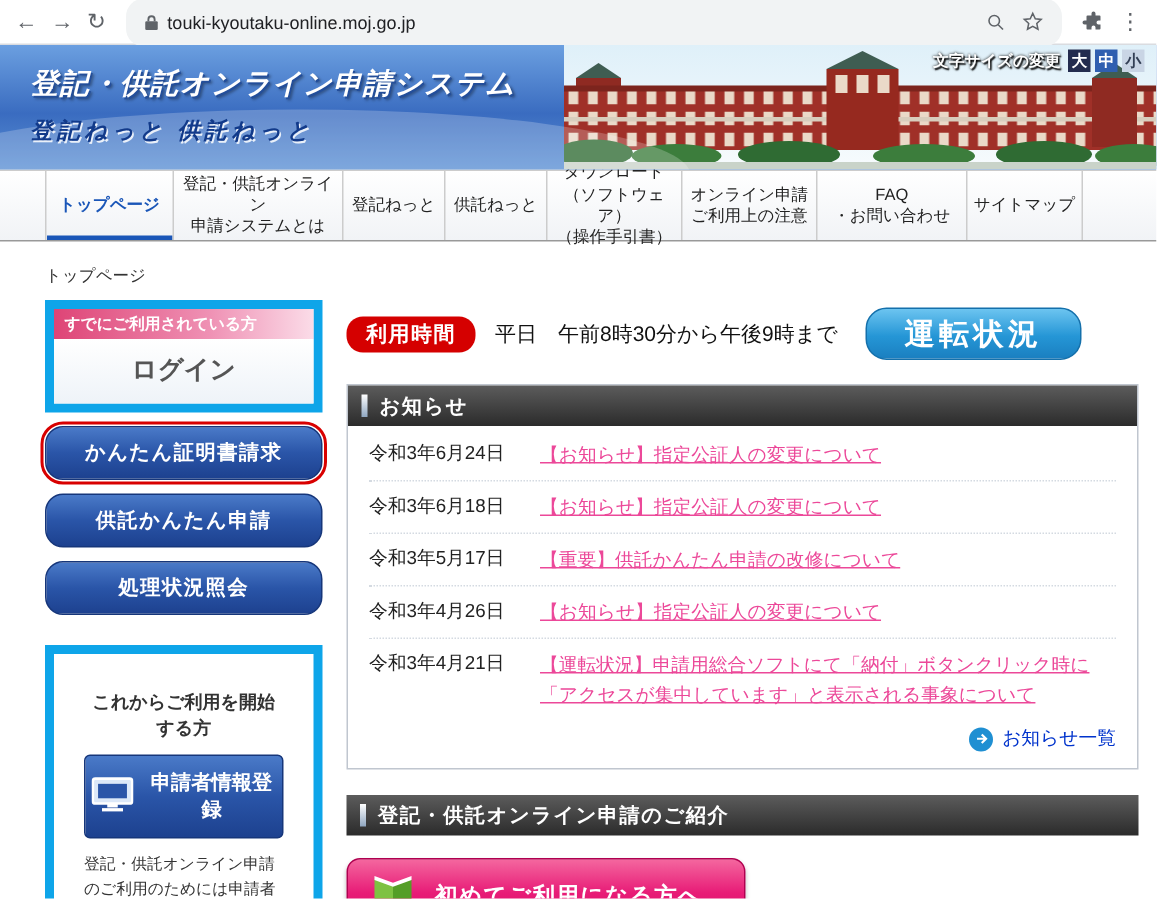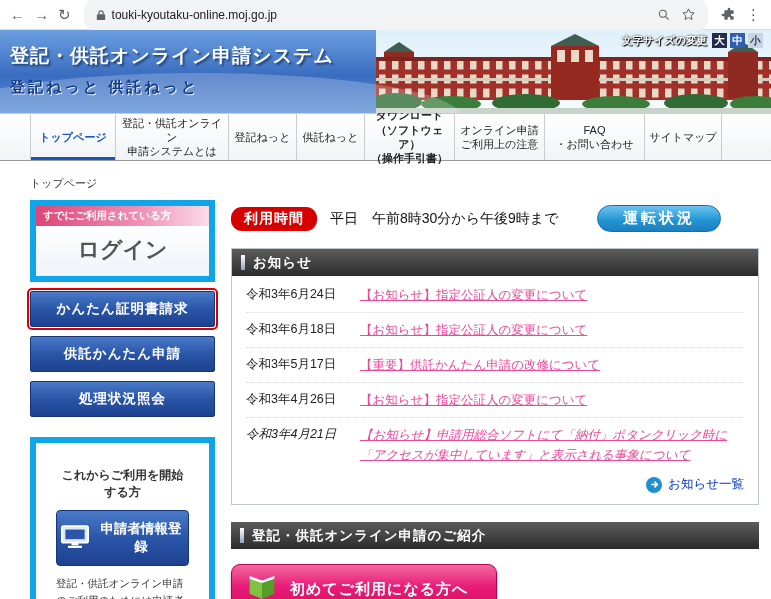--- a/index.html
+++ b/index.html
@@ -11,70 +11,70 @@
   
   .browser-bar{height:30px;display:flex;align-items:center;padding:0 10px;gap:9px;background:#fff;border-bottom:1px solid #dadce0;}
   .bicon{color:#5f6368;font-size:15px;line-height:1;cursor:pointer;display:flex;align-items:center;}
   .url-bar{flex:1;display:flex;align-items:center;gap:6px;background:#f1f3f4;border-radius:12px;height:16px;padding:16px 12px;margin:0 4px;font-size:12px;color:#202124;cursor:text;}
   .url-text{flex:1;}
   .url-icons{display:flex;gap:10px;align-items:center;}
   
   .site-header{position:relative;height:83px;background:linear-gradient(180deg,#6b9fe0 0%,#3a6cc0 55%,#5a8fd4 100%);overflow:hidden;}
   .site-header::after{content:"";position:absolute;left:-60px;bottom:-46px;width:520px;height:86px;background:rgba(255,255,255,.22);border-radius:50%;}
   .header-image{position:absolute;right:0;top:0;width:395px;height:83px;}
-  .header-titles{position:absolute;left:10px;top:13px;z-index:3;}
+  .header-titles{position:absolute;left:20px;top:13px;z-index:3;font-style:italic;}
   .header-title{font-size:19px;font-weight:bold;color:#fff;letter-spacing:1px;text-shadow:1px 1px 0 #234e9a,2px 2px 2px rgba(0,0,0,.4);}
   .header-subtitle{margin-top:9px;font-size:15px;font-weight:bold;color:#123a8a;letter-spacing:3px;text-shadow:1px 1px 0 rgba(255,255,255,.85);}
   .font-size-controls{position:absolute;top:3px;right:8px;display:flex;gap:3px;align-items:center;z-index:4;}
   .fs-label{font-size:10.5px;color:#fff;font-weight:bold;text-shadow:0 0 2px #000,1px 1px 1px #000;margin-right:2px;}
   .fs-btn{width:15px;height:15px;display:flex;align-items:center;justify-content:center;font-size:10.5px;font-weight:bold;color:#fff;cursor:pointer;}
   .fs-large{background:#232c4f;}
   .fs-mid{background:#2f5fb0;}
   .fs-small{background:#c9d5e5;color:#333f55;}
   
   .main-nav{display:flex;height:48px;border-top:1px solid #ccc;border-bottom:1px solid #999;padding-left:30px;background:linear-gradient(180deg,#ffffff,#f1f3f6);}
   .nav-item{display:flex;align-items:center;justify-content:center;text-align:center;font-size:11px;color:#222;border-right:1px solid #ccc;white-space:pre-line;line-height:1.3;padding:0 3px;cursor:pointer;}
   .nav-item:first-child{border-left:1px solid #ccc;}
   .nav-item:nth-child(1){width:86px;}
   .nav-item:nth-child(2){width:113px;}
   .nav-item:nth-child(3){width:68px;}
   .nav-item:nth-child(4){width:68px;}
-  .nav-item:nth-child(5){width:90px;font-weight:bold;}
+  .nav-item:nth-child(5){width:90px;}
   .nav-item:nth-child(6){width:90px;}
   .nav-item:nth-child(7){width:100px;}
   .nav-item:nth-child(8){width:77px;text-align:right;}
   .nav-item.active{color:#1a56b8;font-weight:bold;box-shadow:inset 0 -3px 0 #1a56b8;}
   
   .breadcrumb{margin:15px 0 9px 30px;font-size:11px;color:#333;}
   
   .content{display:flex;align-items:flex-start;gap:16px;padding:0 12px 0 30px;}
   
   .sidebar{width:185px;flex:none;}
   .sbox{border:6px solid #0ea5e9;background:#fff;}
   .login-band{height:20px;background:linear-gradient(90deg,#de4476 0%,#ef91b4 60%,#fbdce8 100%);color:#fff;font-size:10.5px;font-weight:bold;display:flex;align-items:center;padding-left:7px;}
-  .login-title{text-align:center;font-size:22px;font-weight:bold;color:#555;padding:9px 0 11px;background:linear-gradient(180deg,#ffffff,#eef3f8);}
-  .side-btn{display:block;width:100%;margin:9px 0;padding:8px 0;text-align:center;color:#fff;font-size:13.5px;font-weight:bold;letter-spacing:1px;background:linear-gradient(180deg,#4a7ac8 0%,#2a55a8 50%,#1d418f 100%);border:1px solid #16367a;border-radius:2px;cursor:pointer;font-family:inherit;}
+  .login-title{text-align:center;font-size:17px;font-weight:bold;color:#555;padding:9px 0 11px;background:linear-gradient(180deg,#ffffff,#eef3f8);}
+  .side-btn{display:block;width:100%;margin:9px 0;padding:8px 0;text-align:center;color:#fff;font-size:13.5px;font-weight:bold;letter-spacing:1px;background:linear-gradient(180deg,#4a7ac8 0%,#2a55a8 50%,#1d418f 100%);border:1px solid #16367a;border-radius:12px;cursor:pointer;font-family:inherit;}
   .side-btn.highlight{outline:2px solid #d80000;outline-offset:1px;}
   .register-box{margin-top:20px;padding:20px;}
   .register-heading{font-size:12px;font-weight:bold;color:#333;text-align:center;margin:4px 0 9px;}
   .register-btn{width:100%;display:flex;align-items:center;justify-content:center;gap:9px;padding:9px 4px;color:#fff;font-size:13.5px;font-weight:bold;background:linear-gradient(180deg,#4a7ac8 0%,#2a55a8 50%,#1d418f 100%);border:1px solid #16367a;border-radius:4px;cursor:pointer;font-family:inherit;}
   .register-note{font-size:10.5px;color:#333;line-height:1.65;margin-top:9px;}
   .change-box{margin-top:12px;padding:11px 8px;display:flex;gap:8px;align-items:flex-start;}
   
   .main-col{flex:1;min-width:0;}
   .hours-row{display:flex;align-items:center;gap:13px;margin-top:5px;}
   .hours-badge{background:#d50000;color:#fff;font-weight:bold;font-size:14px;padding:3px 13px;letter-spacing:1px;border-radius:11px;}
   .hours-text{font-size:14px;color:#111;}
-  .status-pill{margin-left:auto;margin-right:38px;background:linear-gradient(180deg,#6cc4f0 0%,#2596d6 55%,#1a7fc0 100%);color:#fff;font-weight:bold;font-size:15px;letter-spacing:3px;padding:3px 25px;border-radius:14px;border:1px solid #1470ab;cursor:pointer;font-family:inherit;text-align:right;}
+  .status-pill{margin-left:auto;margin-right:38px;background:linear-gradient(180deg,#6cc4f0 0%,#2596d6 55%,#1a7fc0 100%);color:#fff;font-weight:bold;font-size:20px;letter-spacing:3px;padding:3px 25px;border-radius:14px;border:1px solid #1470ab;cursor:pointer;font-family:inherit;text-align:right;}
   .section-bar{height:27px;background:linear-gradient(180deg,#5c5c5c 0%,#2b2b2b 100%);color:#fff;display:flex;align-items:center;font-size:13.5px;font-weight:bold;padding-left:9px;letter-spacing:1px;}
   .section-bar::before{content:"";width:4px;height:15px;background:linear-gradient(180deg,#ffffff,#8fa6c0);margin-right:8px;}
   .news-box{border:1px solid #c0c6cf;margin-top:16px;background:#fff;}
   .news-list{padding:2px 14px 2px;}
   .news-row{display:flex;gap:14px;padding:7px 0;border-bottom:1px dotted #d4dae1;font-size:12.5px;align-items:flex-start;}
-  .news-row:last-child{border-bottom:none;font-style:italic;}
+  .news-row:last-child{border-bottom:none;}
   .news-date{width:100px;flex:none;color:#222;padding-top:1px;}
   .news-link{color:#ec4899;text-decoration:underline;cursor:pointer;line-height:1.6;}
   .news-more{display:flex;justify-content:flex-end;align-items:center;gap:6px;padding:2px 14px 11px;cursor:pointer;}
   .more-circle{width:16px;height:16px;border-radius:50%;background:#1f8fd2;display:flex;align-items:center;justify-content:center;flex:none;}
   .more-link{color:#0033cc;font-size:12.5px;}
   .intro-bar{margin-top:17px;}
   .first-time-btn{margin-top:15px;display:inline-flex;align-items:center;gap:13px;background:linear-gradient(180deg,#f4679f 0%,#e81c77 45%,#d6095f 100%);color:#fff;font-size:15px;font-weight:bold;letter-spacing:1px;padding:9px 28px 9px 15px;border-radius:9px;border:1px solid #b00050;box-shadow:0 2px 3px rgba(0,0,0,.25);cursor:pointer;font-family:inherit;}
 </style>
 </head>
 <body>
@@ -232,21 +232,21 @@
         <div class="news-row">
           <span class="news-date">令和3年5月17日</span>
           <span class="news-link">【重要】供託かんたん申請の改修について</span>
         </div>
         <div class="news-row">
           <span class="news-date">令和3年4月26日</span>
           <span class="news-link">【お知らせ】指定公証人の変更について</span>
         </div>
         <div class="news-row">
           <span class="news-date">令和3年4月21日</span>
-          <span class="news-link">【お知らせ】申請用総合ソフトにて「納付」ボタンクリック時に「アクセスが集中しています」と表示される事象について</span>
+          <span class="news-link">【運転状況】申請用総合ソフトにて「納付」ボタンクリック時に「アクセスが集中しています」と表示される事象について</span>
         </div>
       </div>
       <div class="news-more">
         <span class="more-circle">
           <svg viewBox="0 0 10 10" width="9" height="9">
               <path d="M1.5 5h6M5 1.8 8.2 5 5 8.2" stroke="#fff" stroke-width="1.6" fill="none"></path>
             </svg>
         </span>
         <span class="more-link">お知らせ一覧</span>
       </div>

